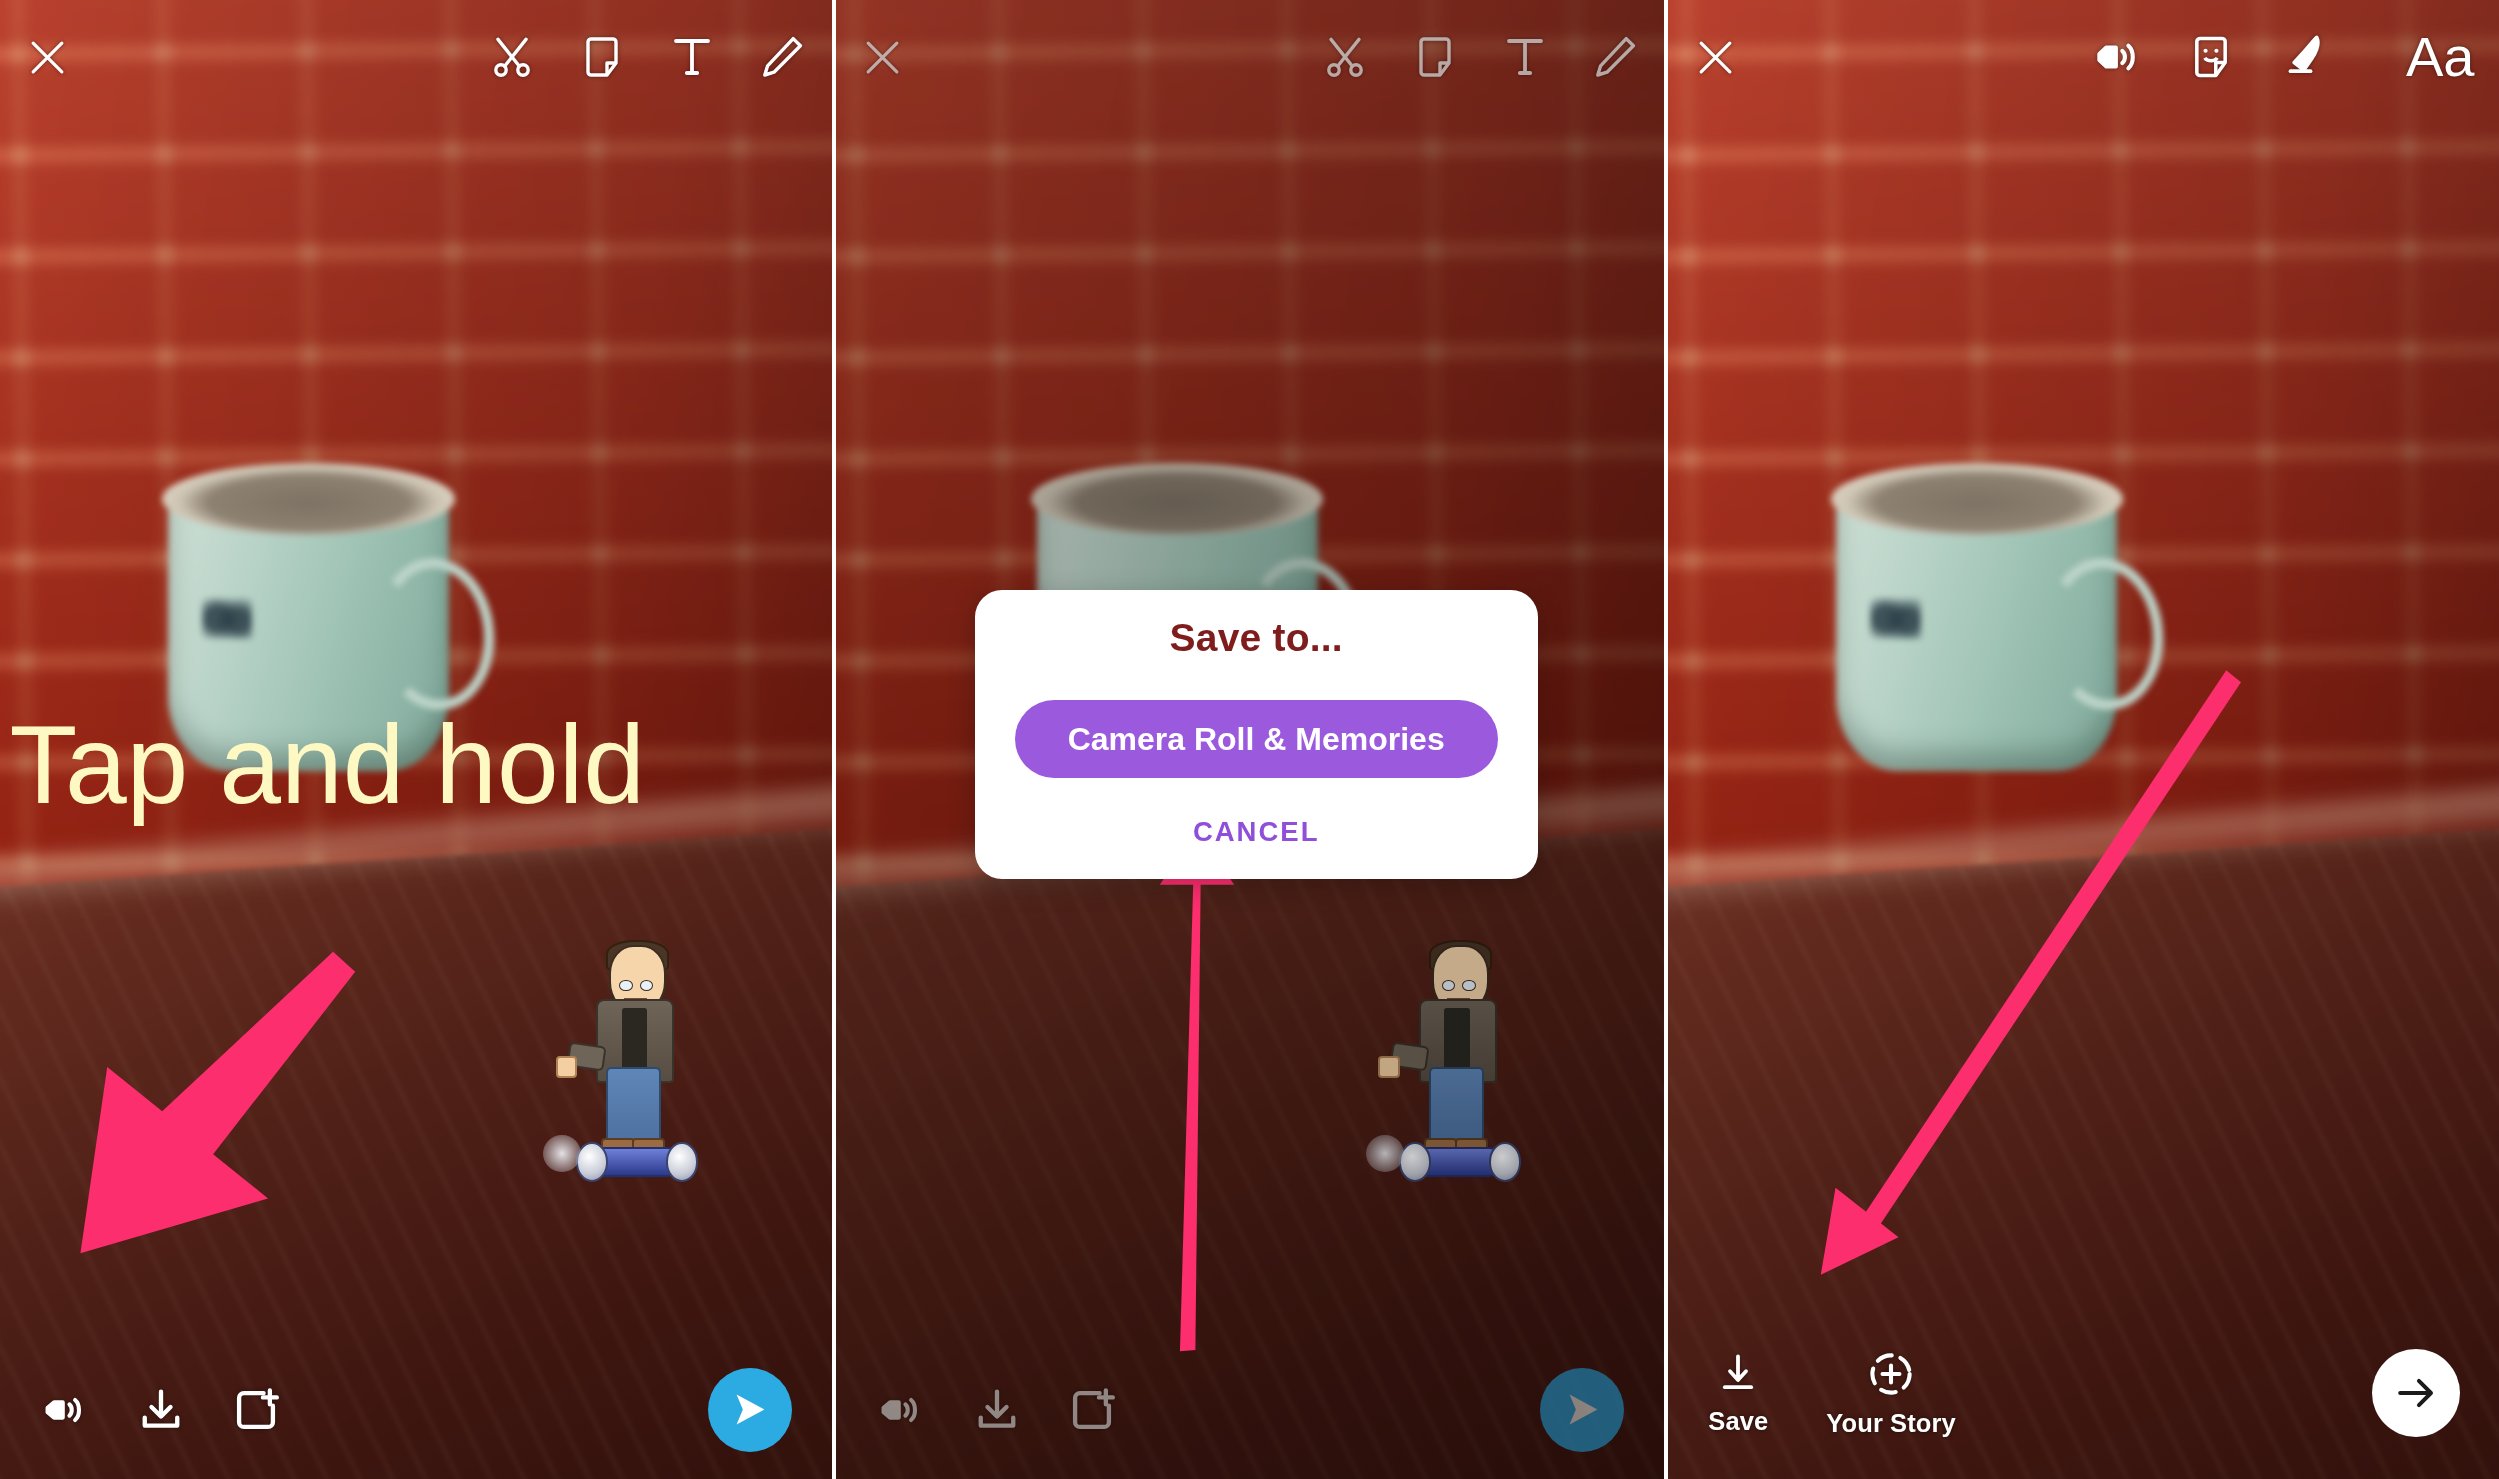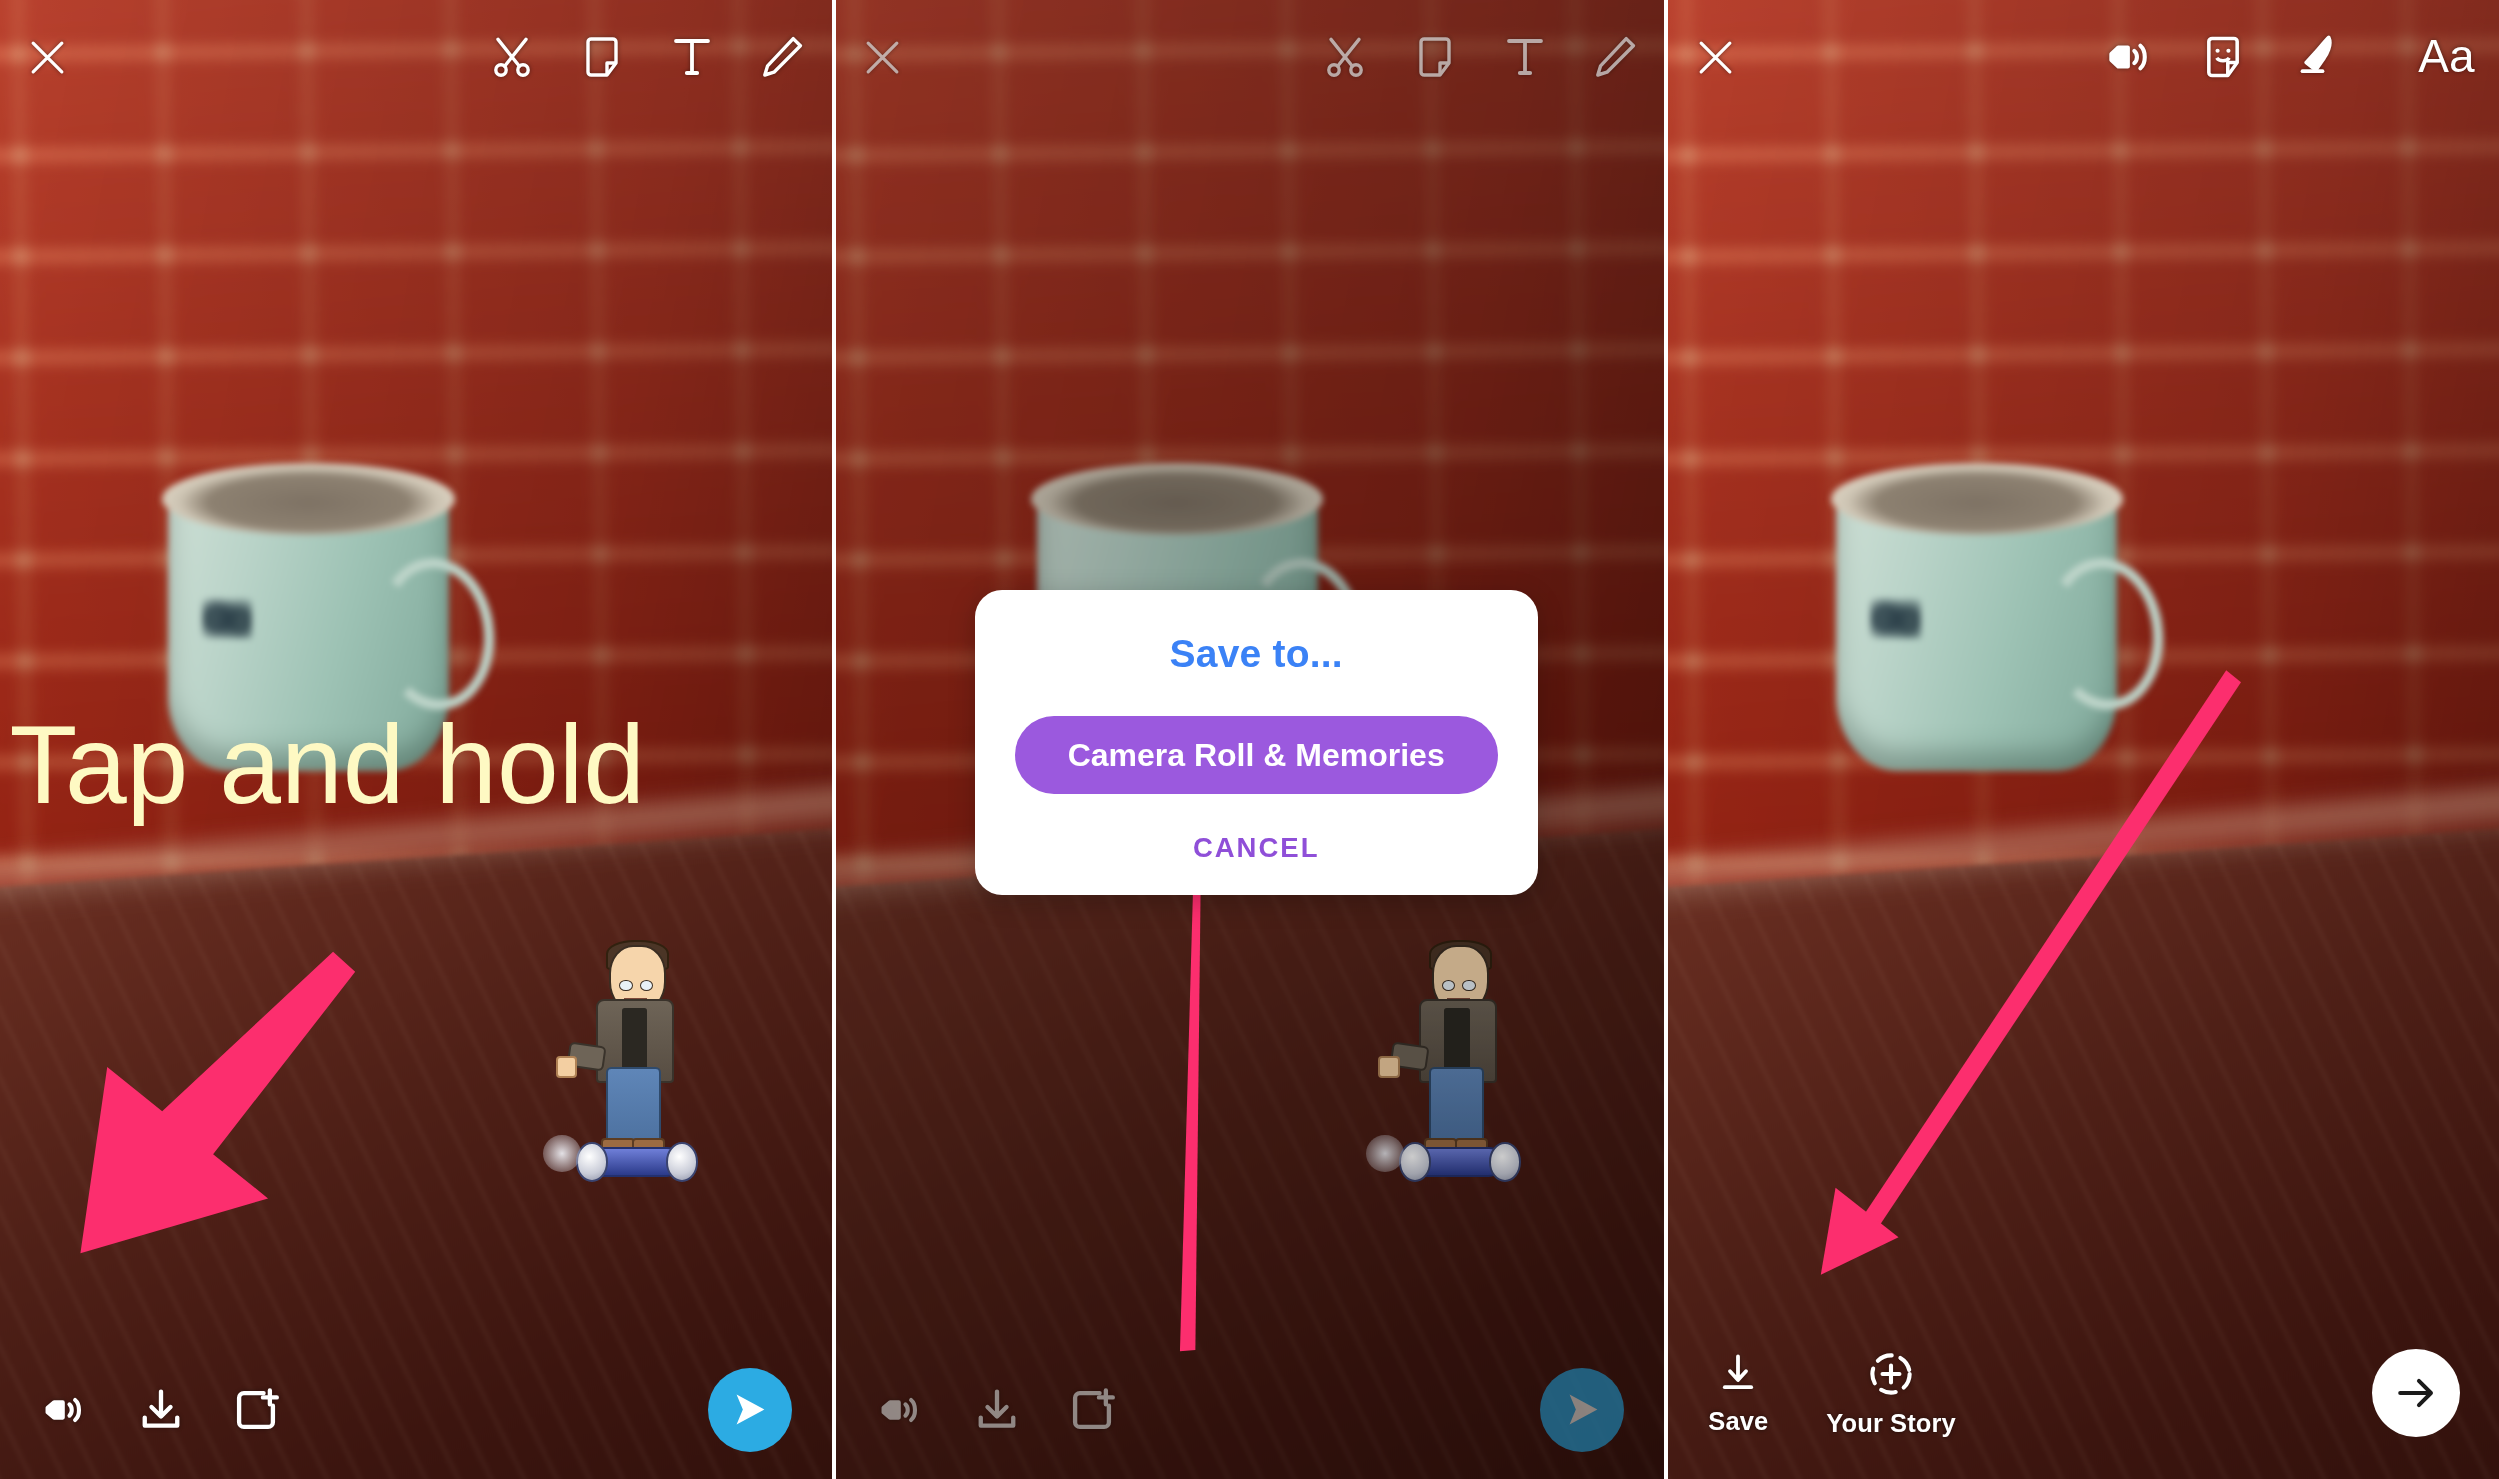--- a/index.html
+++ b/index.html
@@ -118,21 +118,21 @@
      background:radial-gradient(circle,rgba(235,235,240,.95),rgba(210,210,220,.35) 70%,rgba(210,210,220,0));}
 
   
   .arrow-svg{position:absolute;z-index:8;overflow:visible;}
 
   
   .scrim{position:absolute;inset:0;background:rgba(0,0,0,.20);z-index:7;}
   .modal{position:absolute;z-index:9;background:#fff;border-radius:27px;
          display:flex;flex-direction:column;align-items:center;
          box-shadow:0 6.7px 27px rgba(0,0,0,.22);}
-  .modal-title{font-size:39px;font-weight:700;color:#3b82f6;margin-top:42px;letter-spacing:0.2px;}
+  .modal-title{font-size:39px;font-weight:700;color:#7f1d1d;margin-top:26px;letter-spacing:0.2px;}
   .modal-cta{margin-top:40px;width:483px;height:78px;border-radius:39px;background:#9B59DE;
              display:flex;align-items:center;justify-content:center;
              color:#fff;font-size:32px;font-weight:700;}
   .modal-cancel{margin-top:38px;margin-bottom:31px;color:#8F4FD8;font-size:27.5px;
                 font-weight:700;letter-spacing:2px;}
 </style>
 </head>
 <body>
 
 <div class="stage">
@@ -395,21 +395,21 @@
           </svg>
       </span>
       <span class="tgap"></span>
       <span class="ticon">
         <svg width="50" height="50" viewBox="0 0 24 24" fill="none" stroke="#fff" stroke-width="1.8" stroke-linecap="round" stroke-linejoin="round">
           <path d="M18.6 2.6 C19.6 4.8 19 8.4 16.4 12.4 L12.4 18.2 L7.8 14.6 L12.6 9.4 C15.6 5.9 17.6 3.5 18.6 2.6 Z" fill="#fff"></path>
           <path d="M6 18.8 L15.6 18.8"></path>
           </svg>
       </span>
       <span class="tgap"></span>
-      <span class="ticon" style="font-size:46px;font-weight:400;color:#fff;line-height:.9;margin-left:36px;">Aa</span>
+      <span class="ticon" style="font-size:56px;font-weight:400;color:#fff;line-height:.9;margin-left:36px;">Aa</span>
     </div>
 
     <svg class="arrow-svg" style="left:0;top:0;width:833px;height:1480px" viewBox="0 0 1243 2208">
       <path d="M833 1000 L855 1018 L300 1852 L278 1834 Z" fill="#FC2E6E"></path>
       <path d="M228 1902 L250 1772 L344 1846 Z" fill="#FC2E6E"></path>
     </svg>
 
     <div class="bottombar" style="height:174px">
       <span class="lab-item">
         <span class="bicon">

